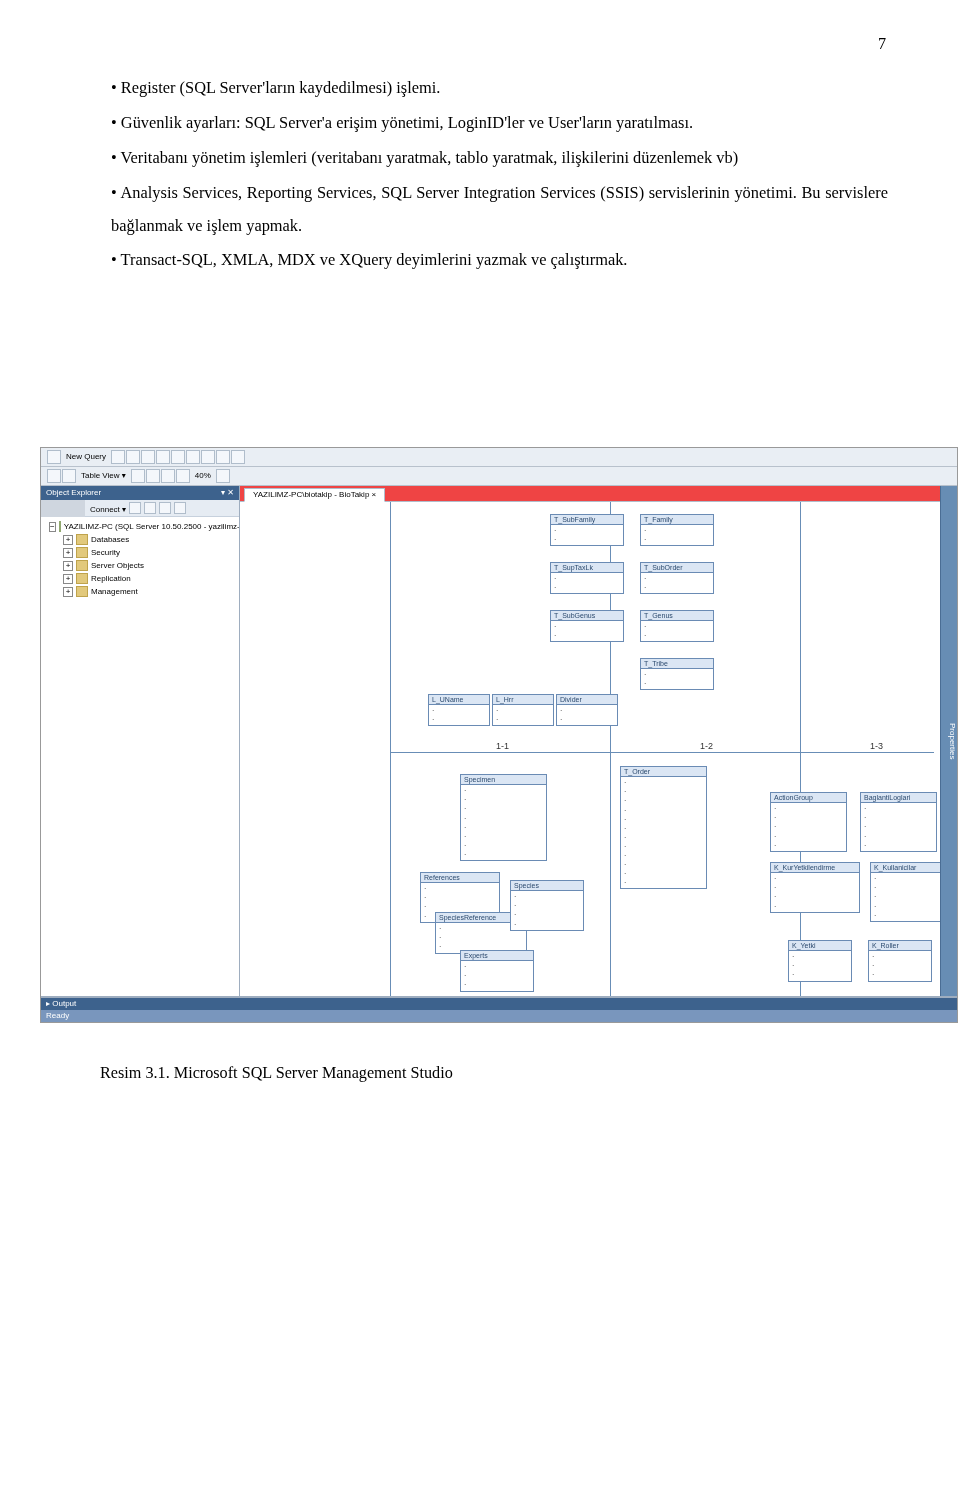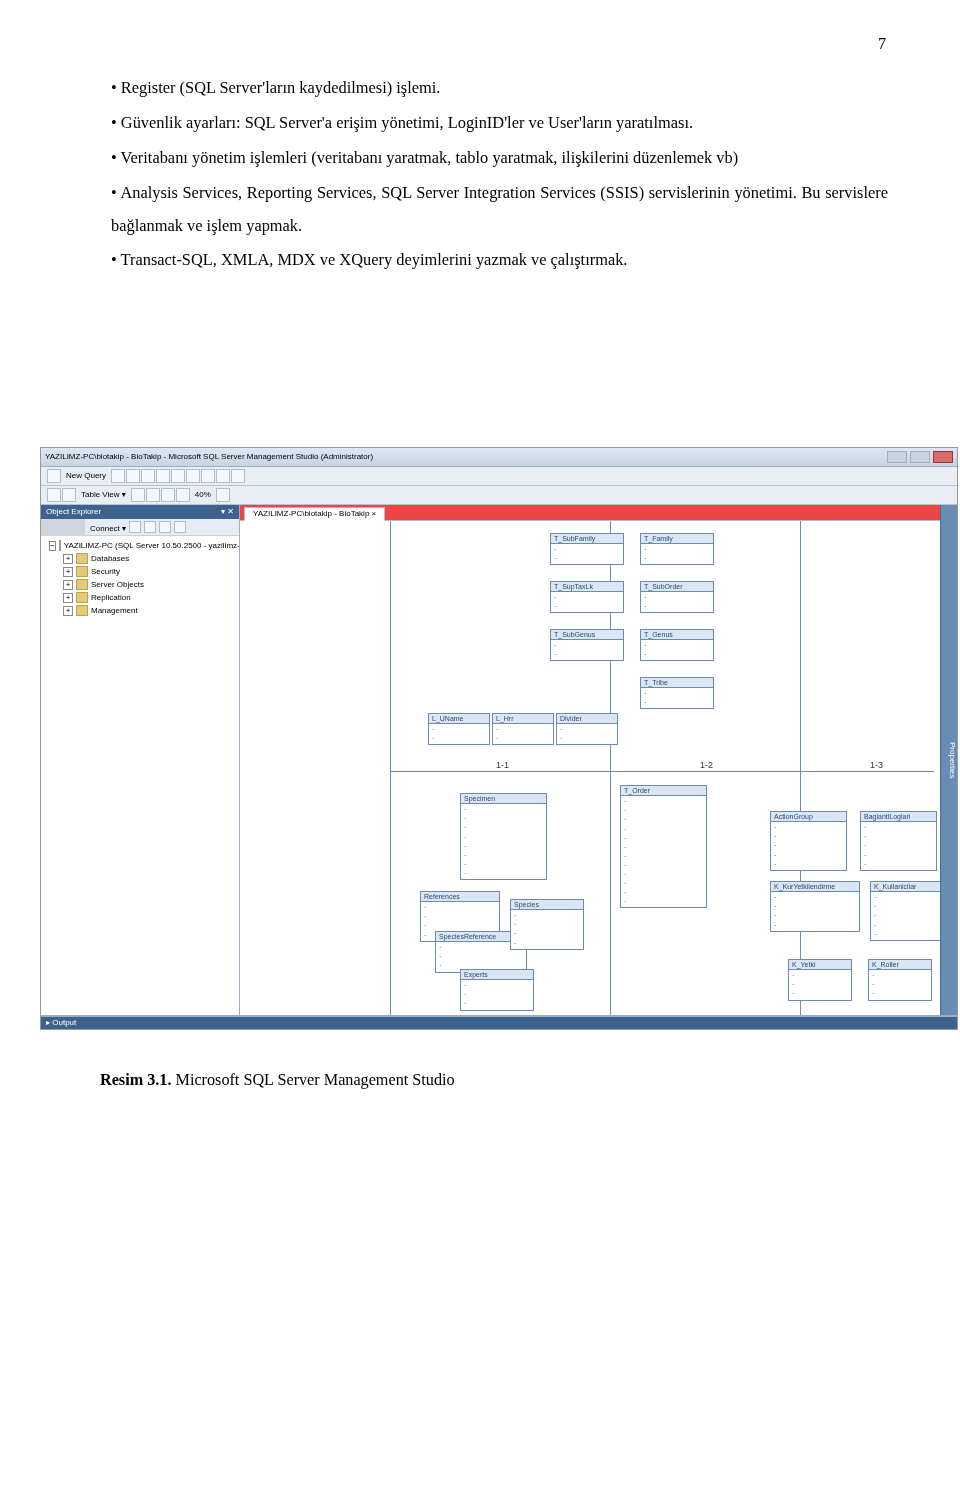--- a/index.html
+++ b/index.html
@@ -162,45 +162,37 @@
     padding:6px 1px;
     border-left:1px solid #4a6d94;
   }
   .footer-area {
     border-top:1px solid #9eadbf;
   }
   .caption {
     margin-top: 34px;
     font-size:16.2px;
   }
-  .caption b { font-weight:bold; }
+  .caption b { font-weight:normal; }
 </style>
 </head>
 <body>
 
 <div class="page">
   <div class="page-number">7</div>
 
   <p class="bullet-line">• Register (SQL Server'ların kaydedilmesi) işlemi.</p>
   <p class="bullet-line">• Güvenlik ayarları: SQL Server'a erişim yönetimi, LoginID'ler ve User'ların yaratılması.</p>
   <p class="bullet-line">• Veritabanı yönetim işlemleri (veritabanı yaratmak, tablo yaratmak, ilişkilerini düzenlemek vb)</p>
   <p class="bullet-line">• Analysis Services, Reporting Services, SQL Server Integration Services (SSIS) servislerinin yönetimi. Bu servislere bağlanmak ve işlem yapmak.</p>
   <p class="bullet-line">• Transact-SQL, XMLA, MDX ve XQuery deyimlerini yazmak ve çalıştırmak.</p>
 
   <div class="screenshot-wrap">
     <div class="ssms">
 
-      <div class="titlebar">
-        <span>YAZILIMZ-PC\biotakip - BioTakip - Microsoft SQL Server Management Studio (Administrator)</span>
-        <div class="sys-buttons">
-          <div class="sys-btn min"></div>
-          <div class="sys-btn max"></div>
-          <div class="sys-btn"></div>
-        </div>
-      </div>
 
 
       <div class="toolbar">
         <div class="tb-btn"></div>
         <span class="tb-label">New Query</span>
         <div class="tb-btn"></div>
         <div class="tb-btn"></div>
         <div class="tb-btn"></div>
         <div class="tb-btn"></div>
         <div class="tb-btn"></div>
@@ -473,20 +465,21 @@
             </div>
         </div>
 
         <div class="right-tabs">Properties</div>
       </div>
 
       <div class="footer-area">
         <div class="output-panel">
           <span>▸ <span>Output</span></span>
         </div>
+        <div class="status-bar">Ready</div>
       </div>
 
     </div>
   </div>
 
   <p class="caption">
     <b>Resim 3.1.</b><span> Microsoft SQL Server Management Studio</span>
   </p>
 </div>
 

